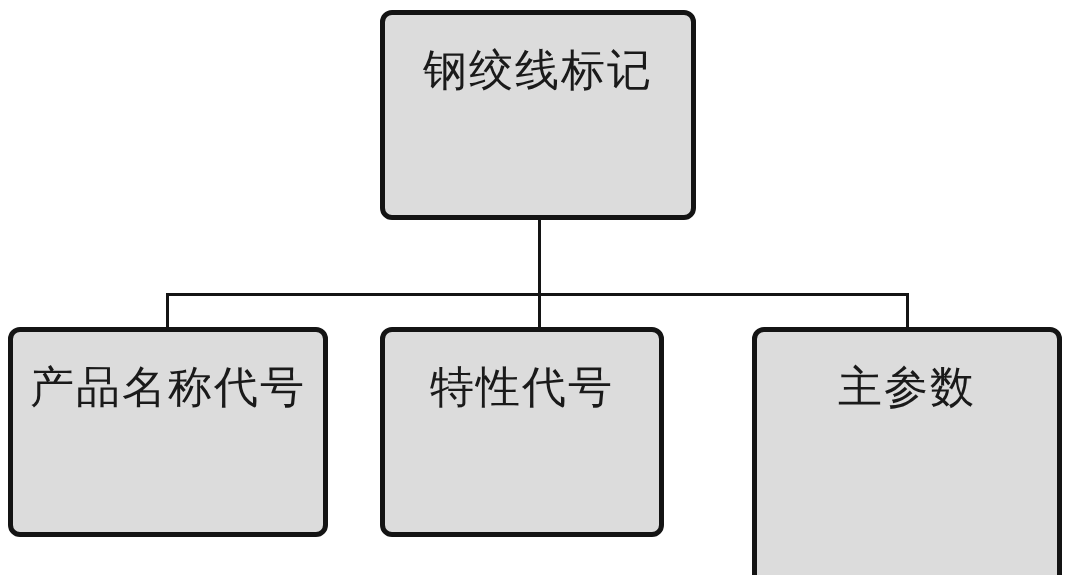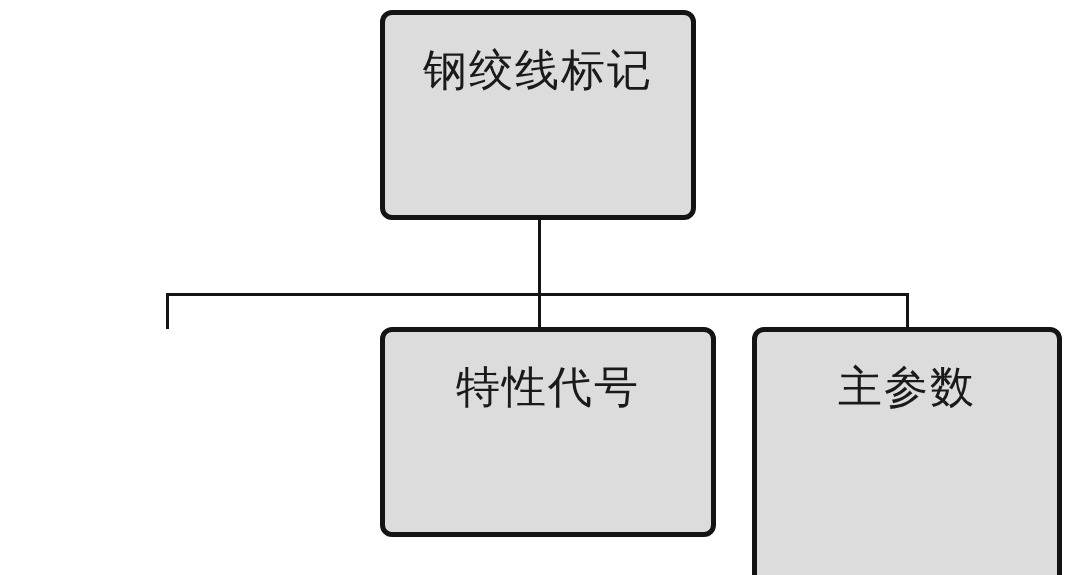--- a/index.html
+++ b/index.html
@@ -27,21 +27,21 @@
     display: block;
     padding-top: 32px;
     font-size: 44px;
     line-height: 1.1;
     letter-spacing: 2px;
     color: #1a1a1a;
     white-space: nowrap;
   }
   .node-root   { left: 380px; top: 10px;  width: 316px; height: 210px; }
   .node-child1 { left: 8px;   top: 327px; width: 320px; height: 210px; }
-  .node-child2 { left: 380px; top: 327px; width: 336px; height: 210px; }
+  .node-child2 { left: 380px; top: 327px; width: 284px; height: 210px; }
   .node-child3 { left: 752px; top: 327px; width: 310px; height: 262px; }
   .line {
     position: absolute;
     background: #141414;
   }
   .stem       { left: 538px; top: 220px; width: 3px;   height: 107px; }
   .h-rail     { left: 166px; top: 293px; width: 743px; height: 3px; }
   .drop-left  { left: 166px; top: 293px; width: 3px;   height: 36px; }
   .drop-right { left: 906px; top: 293px; width: 3px;   height: 36px; }
 </style>
@@ -52,20 +52,23 @@
 
   <div class="node node-root">
     <span class="label">钢绞线标记</span>
   </div>
 
   <div class="line stem"></div>
   <div class="line h-rail"></div>
   <div class="line drop-left"></div>
   <div class="line drop-right"></div>
 
+  <div class="node node-child1">
+    <span class="label">产品名称代号</span>
+  </div>
 
   <div class="node node-child2">
     <span class="label">特性代号</span>
   </div>
 
   <div class="node node-child3">
     <span class="label">主参数</span>
   </div>
 
 </div>

